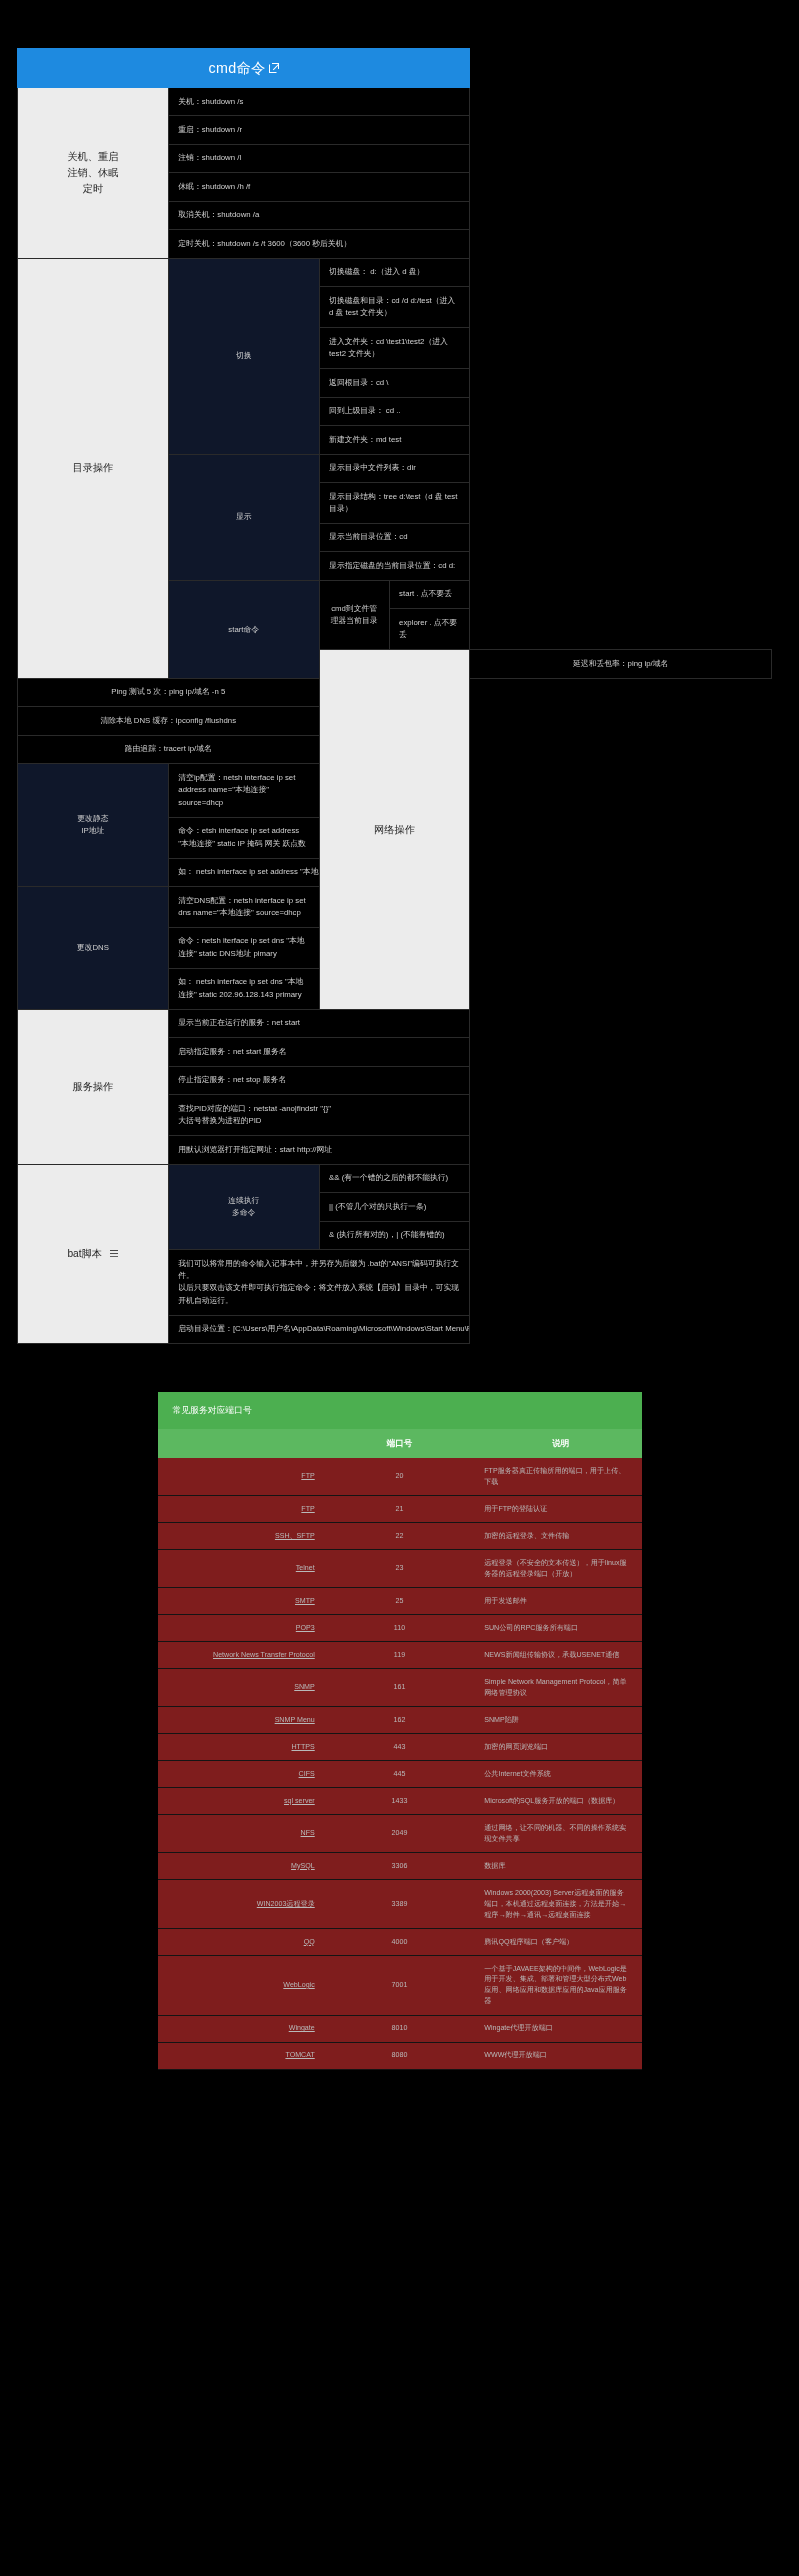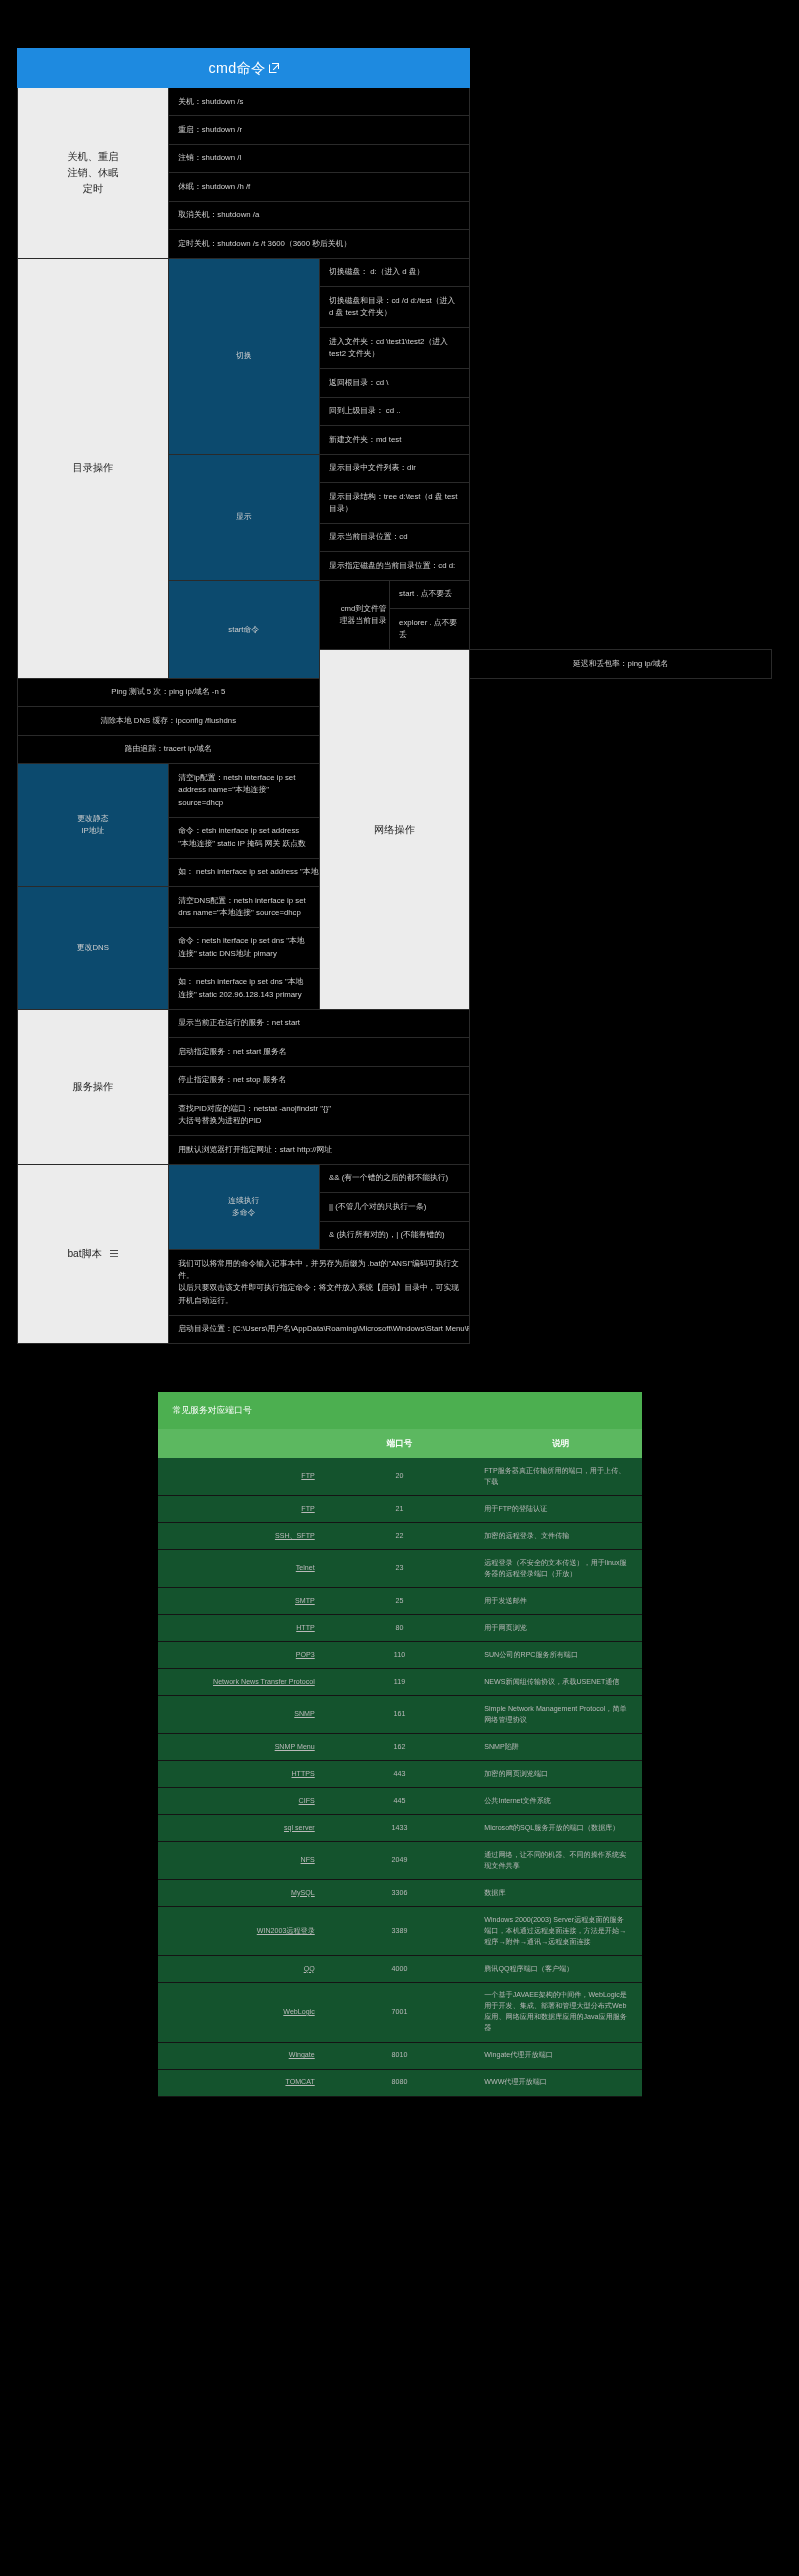--- a/index.html
+++ b/index.html
@@ -57,32 +57,32 @@
     color:#1f1f1f;
     text-align:center;
     font-size:10.2px;
     line-height:1.55;
     width:73px;
     padding:4.1px 2.7px;
     margin-top:16px;
   }
   
   td.sub{
-    background:#0c4a6e;
+    background:#0f172a;
     color:#cfcfcf;
     text-align:center;
     font-size:7.8px;
     line-height:1.5;
     width:52px;
     padding:4.1px 2px;
   }
   td.sub2{
     background:#000;
     color:#cfcfcf;
-    text-align:right;
+    text-align:center;
     font-size:7.8px;
     line-height:1.5;
     width:65px;
     padding:4.1px 2px;
   }
   
   td.val{
     background:#000;
     color:#d2d2d2;
     font-size:7.8px;
@@ -92,21 +92,21 @@
   }
   td.val.center{ text-align:center;margin-left:33px; }
   .nowrapish{white-space:nowrap;overflow:hidden;text-overflow:clip;}
 
   
   .ports-wrap{ padding:48px 0 41px 0; display:flex; justify-content:center;}
   table.ports{
     width:484px;
     border-collapse:collapse;
     table-layout:fixed;
-    background:#14532d;
+    background:#7f1d1d;
   }
   table.ports caption{
     caption-side:top;
     background:#4caf50;
     color:#ffffff;
     text-align:left;
     font-size:8.8px;
     padding:12.2px 15px;
     font-weight:400;
   }
@@ -345,25 +345,20 @@
             <td class="c1">Telnet</td>
             <td class="c2">23</td>
             <td class="c3">远程登录（不安全的文本传送），用于linux服务器的远程登录端口（开放）</td>
           </tr>
           <tr>
             <td class="c1">SMTP</td>
             <td class="c2">25</td>
             <td class="c3">用于发送邮件</td>
           </tr>
           <tr>
-            <td class="c1">HTTP</td>
-            <td class="c2">80</td>
-            <td class="c3">用于网页浏览</td>
-          </tr>
-          <tr>
             <td class="c1">POP3</td>
             <td class="c2">110</td>
             <td class="c3">SUN公司的RPC服务所有端口</td>
           </tr>
           <tr>
             <td class="c1">Network News Transfer Protocol</td>
             <td class="c2">119</td>
             <td class="c3">NEWS新闻组传输协议，承载USENET通信</td>
           </tr>
           <tr>

